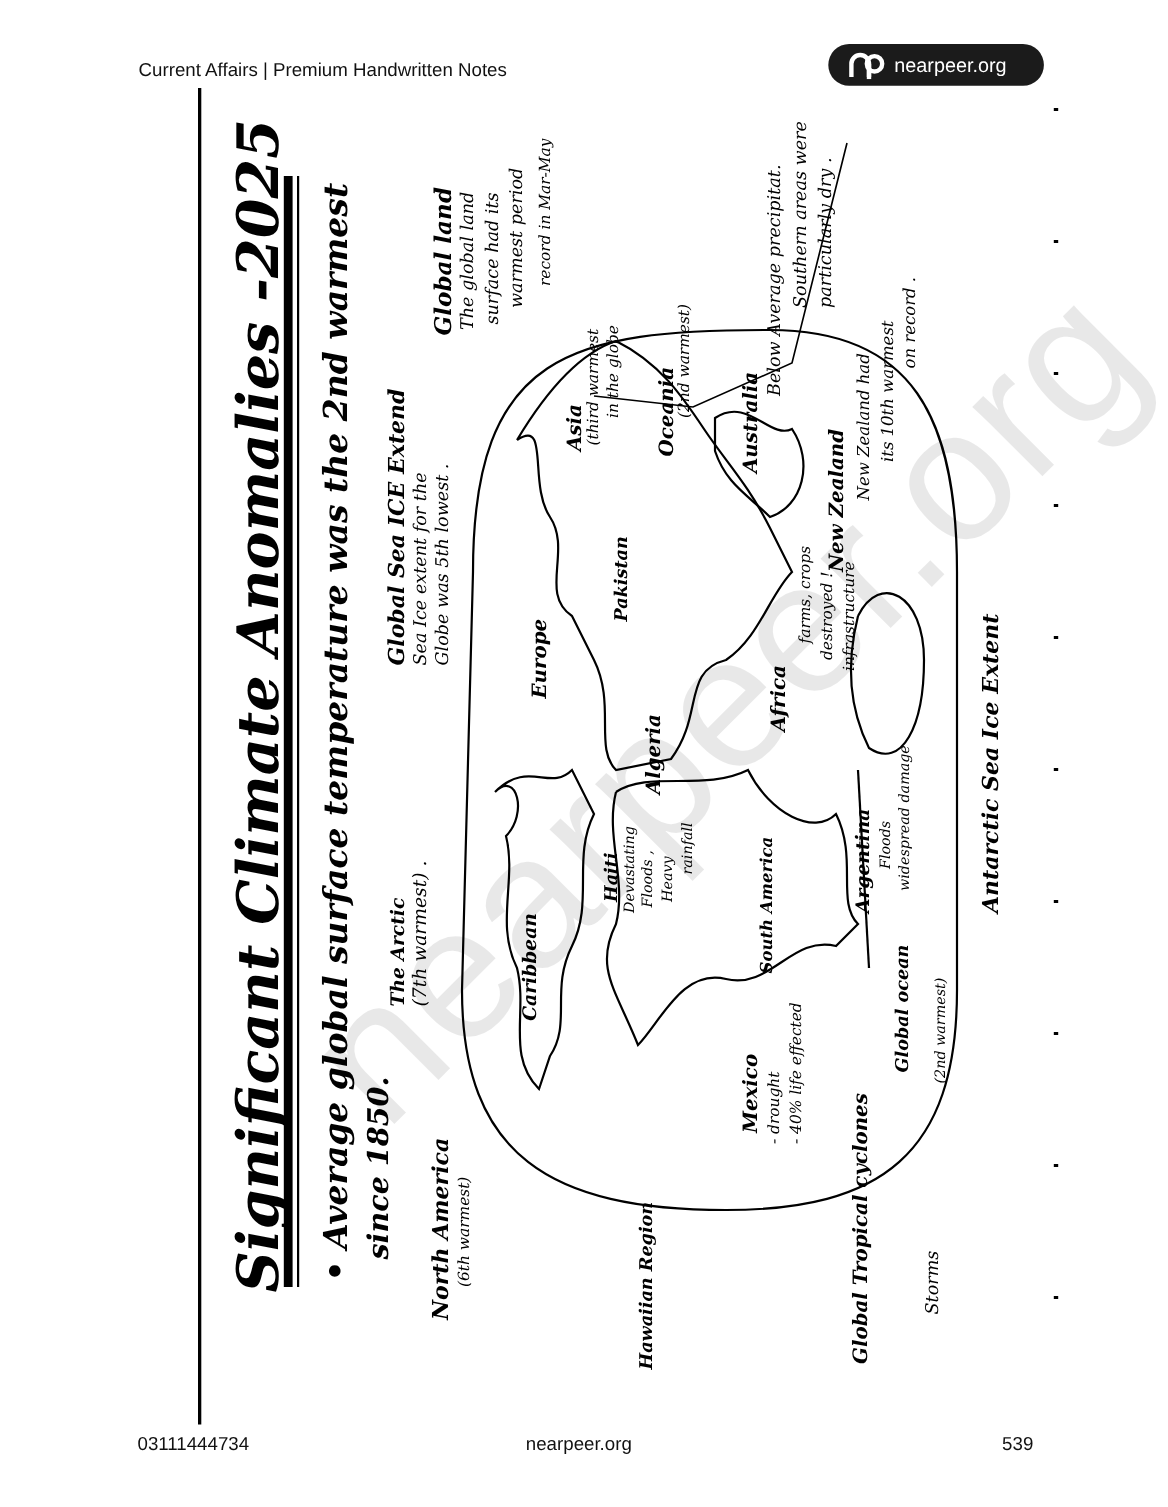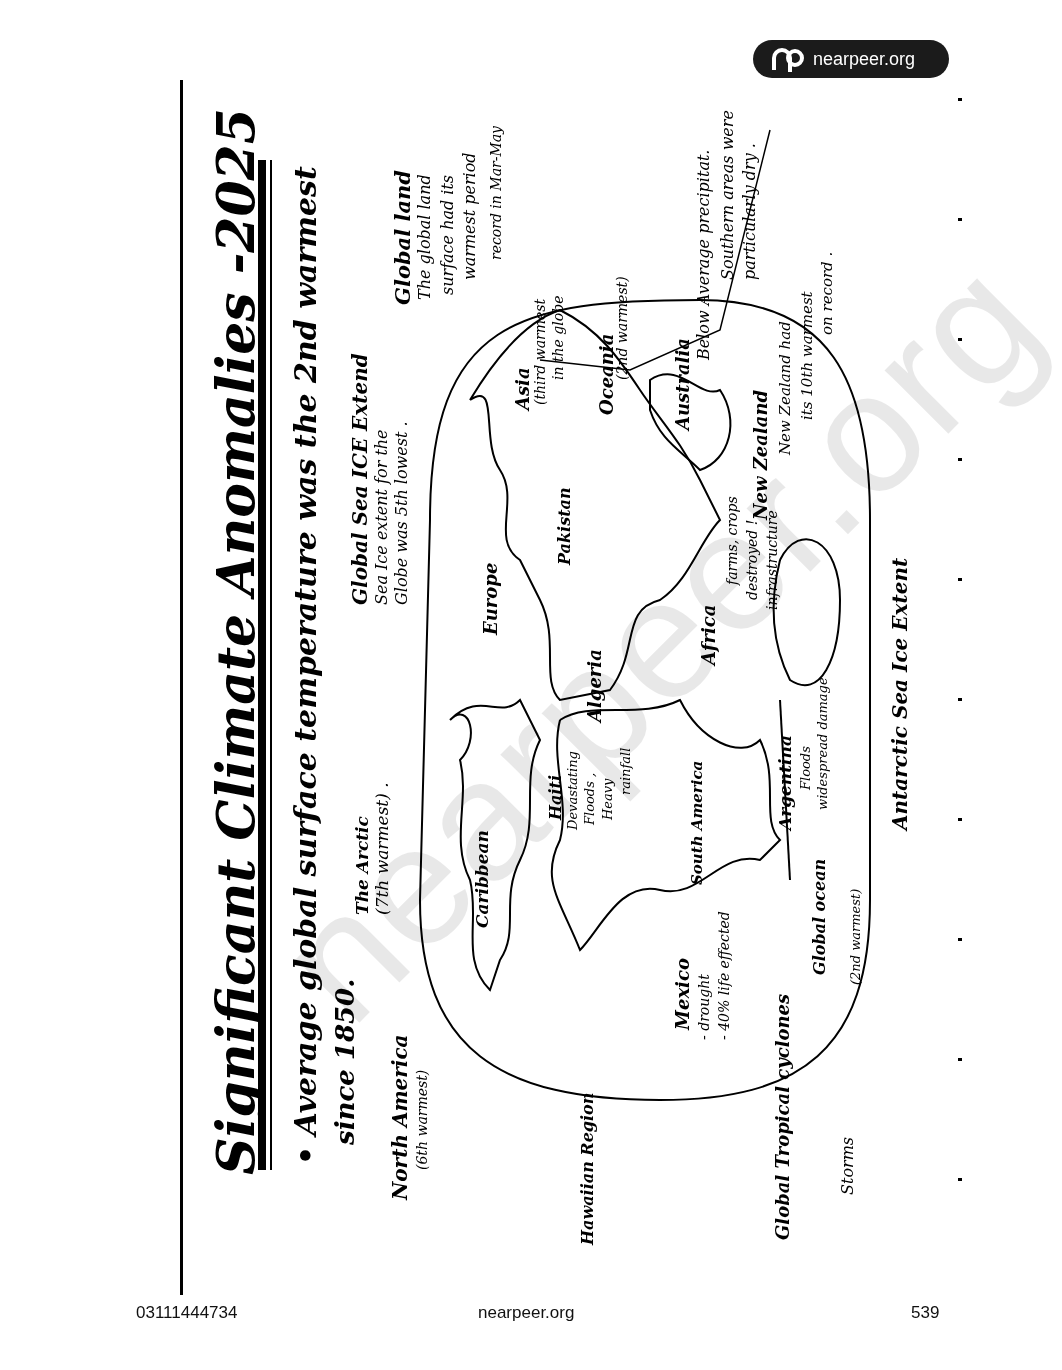--- a/index.html
+++ b/index.html
@@ -2,36 +2,37 @@
 <html><head>
 <meta charset="utf-8">
 <style>
   html,body{margin:0;padding:0;background:#fff;}
   body{width:1062px;height:1370px;position:relative;overflow:hidden;font-family:"Liberation Sans",sans-serif;color:#000;}
   .header-title{position:absolute;left:126px;top:54px;font-size:17px;color:#111;}
   .logo{position:absolute;left:753px;top:40px;width:196px;height:38px;border-radius:19px;background:#1b1b1b;display:flex;align-items:center;padding-left:18px;box-sizing:border-box;color:#fff;}
   .logo svg{width:34px;height:26px;margin-right:8px;}
   .logo-text{font-size:18px;color:#fff;}
   .footer{position:absolute;top:1303px;font-size:17px;color:#111;}
-  .ftr-phone{left:136px;}
+  .ftr-phone{left:125px;}
   .ftr-site{left:478px;}
   .ftr-page{left:911px;}
   .sheet{position:absolute;left:0;top:0;width:1062px;height:1370px;}
   .map-svg{position:absolute;left:0;top:0;}
   .rot{position:absolute;transform-origin:0 0;transform:rotate(-90deg);white-space:nowrap;font-family:"DejaVu Serif",serif;font-style:italic;}
   .bold{font-weight:bold;}
   .watermark{position:absolute;left:240px;top:920px;transform-origin:0 0;transform:rotate(-45deg);font-size:170px;color:rgba(0,0,0,0.09);font-family:"Liberation Sans",sans-serif;white-space:nowrap;letter-spacing:2px;}
   .vline{position:absolute;background:#000;}
   .dots{position:absolute;left:958px;top:98px;width:4px;height:1190px;background:repeating-linear-gradient(to bottom,#000 0 3px,transparent 3px 120px);}
 </style>
 </head>
 <body>
 
 <div class="sheet">
 
+  <div class="header-title">Current Affairs | Premium Handwritten Notes</div>
 
   <div class="logo">
     <svg viewBox="0 0 34 26">
       <path d="M3 24 V12 a8 8 0 0 1 16 0 V24" fill="none" stroke="#fff" stroke-width="4"></path>
       <circle cx="24" cy="12" r="7" fill="none" stroke="#fff" stroke-width="4"></circle>
       <line x1="19" y1="12" x2="19" y2="26" stroke="#fff" stroke-width="4"></line>
     </svg>
     <span class="logo-text">nearpeer.org</span>
   </div>
 

